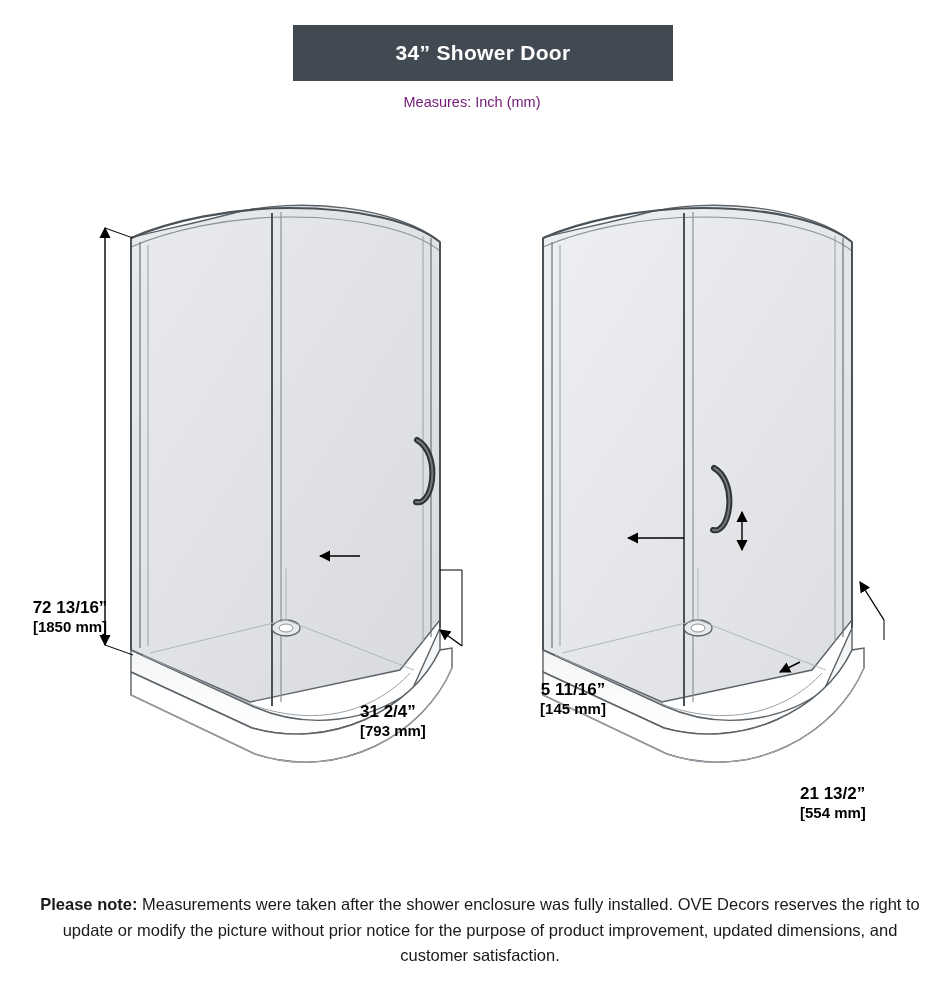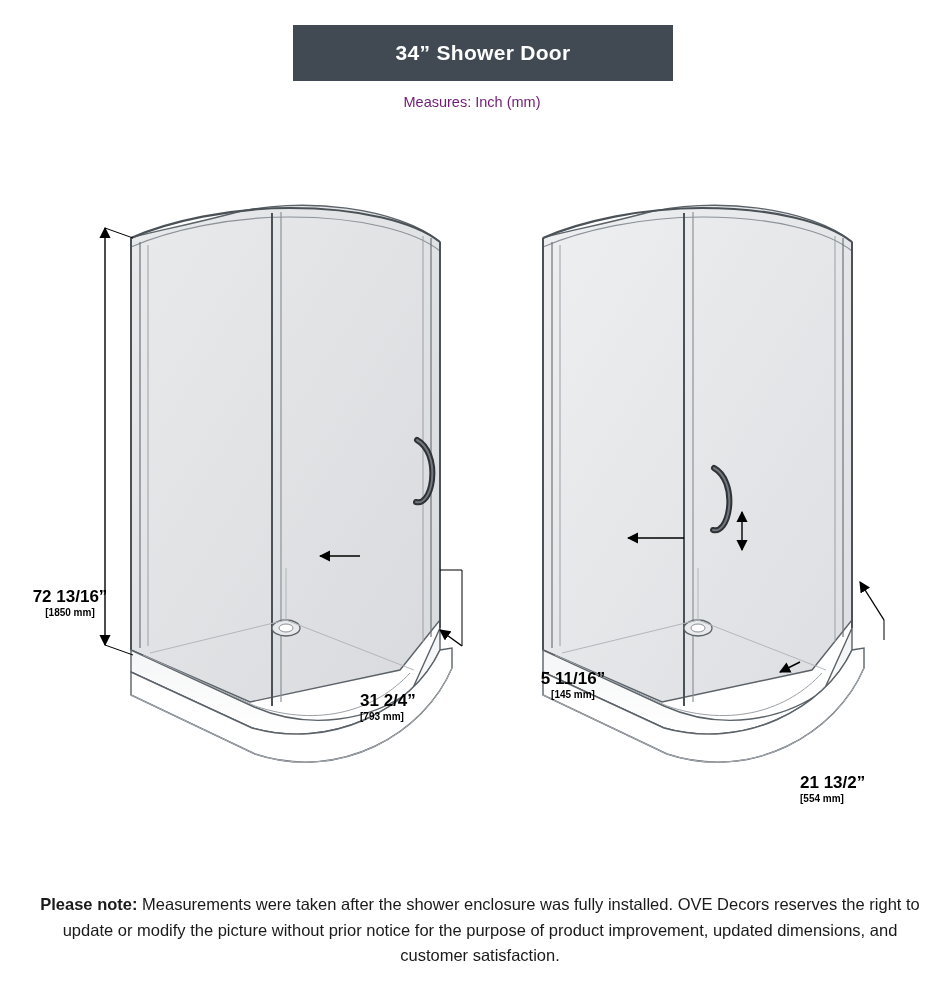--- a/index.html
+++ b/index.html
@@ -59,23 +59,24 @@
     display: block;
   }
   
   .dim {
     position: absolute;
     font-weight: bold;
     color: #000000;
     line-height: 1.25;
     text-align: center;
     white-space: nowrap;
+    margin-top: 11px;
   }
   .dim .l1 { font-size: 17px; }
-  .dim .l2 { font-size: 10px; }
+  .dim .l2 { font-size: 15px; }
 
   #dim-height      { left: 10px;  top: 586px; width: 120px; }
   #dim-width       { left: 360px; top: 690px; width: 120px; text-align: left;}
   #dim-handle      { left: 518px; top: 668px; width: 110px; text-align: center;}
   #dim-depth       { left: 800px; top: 772px; width: 120px; text-align: left;}
 
   
   .footer {
     position: absolute;
     left: 36px;

